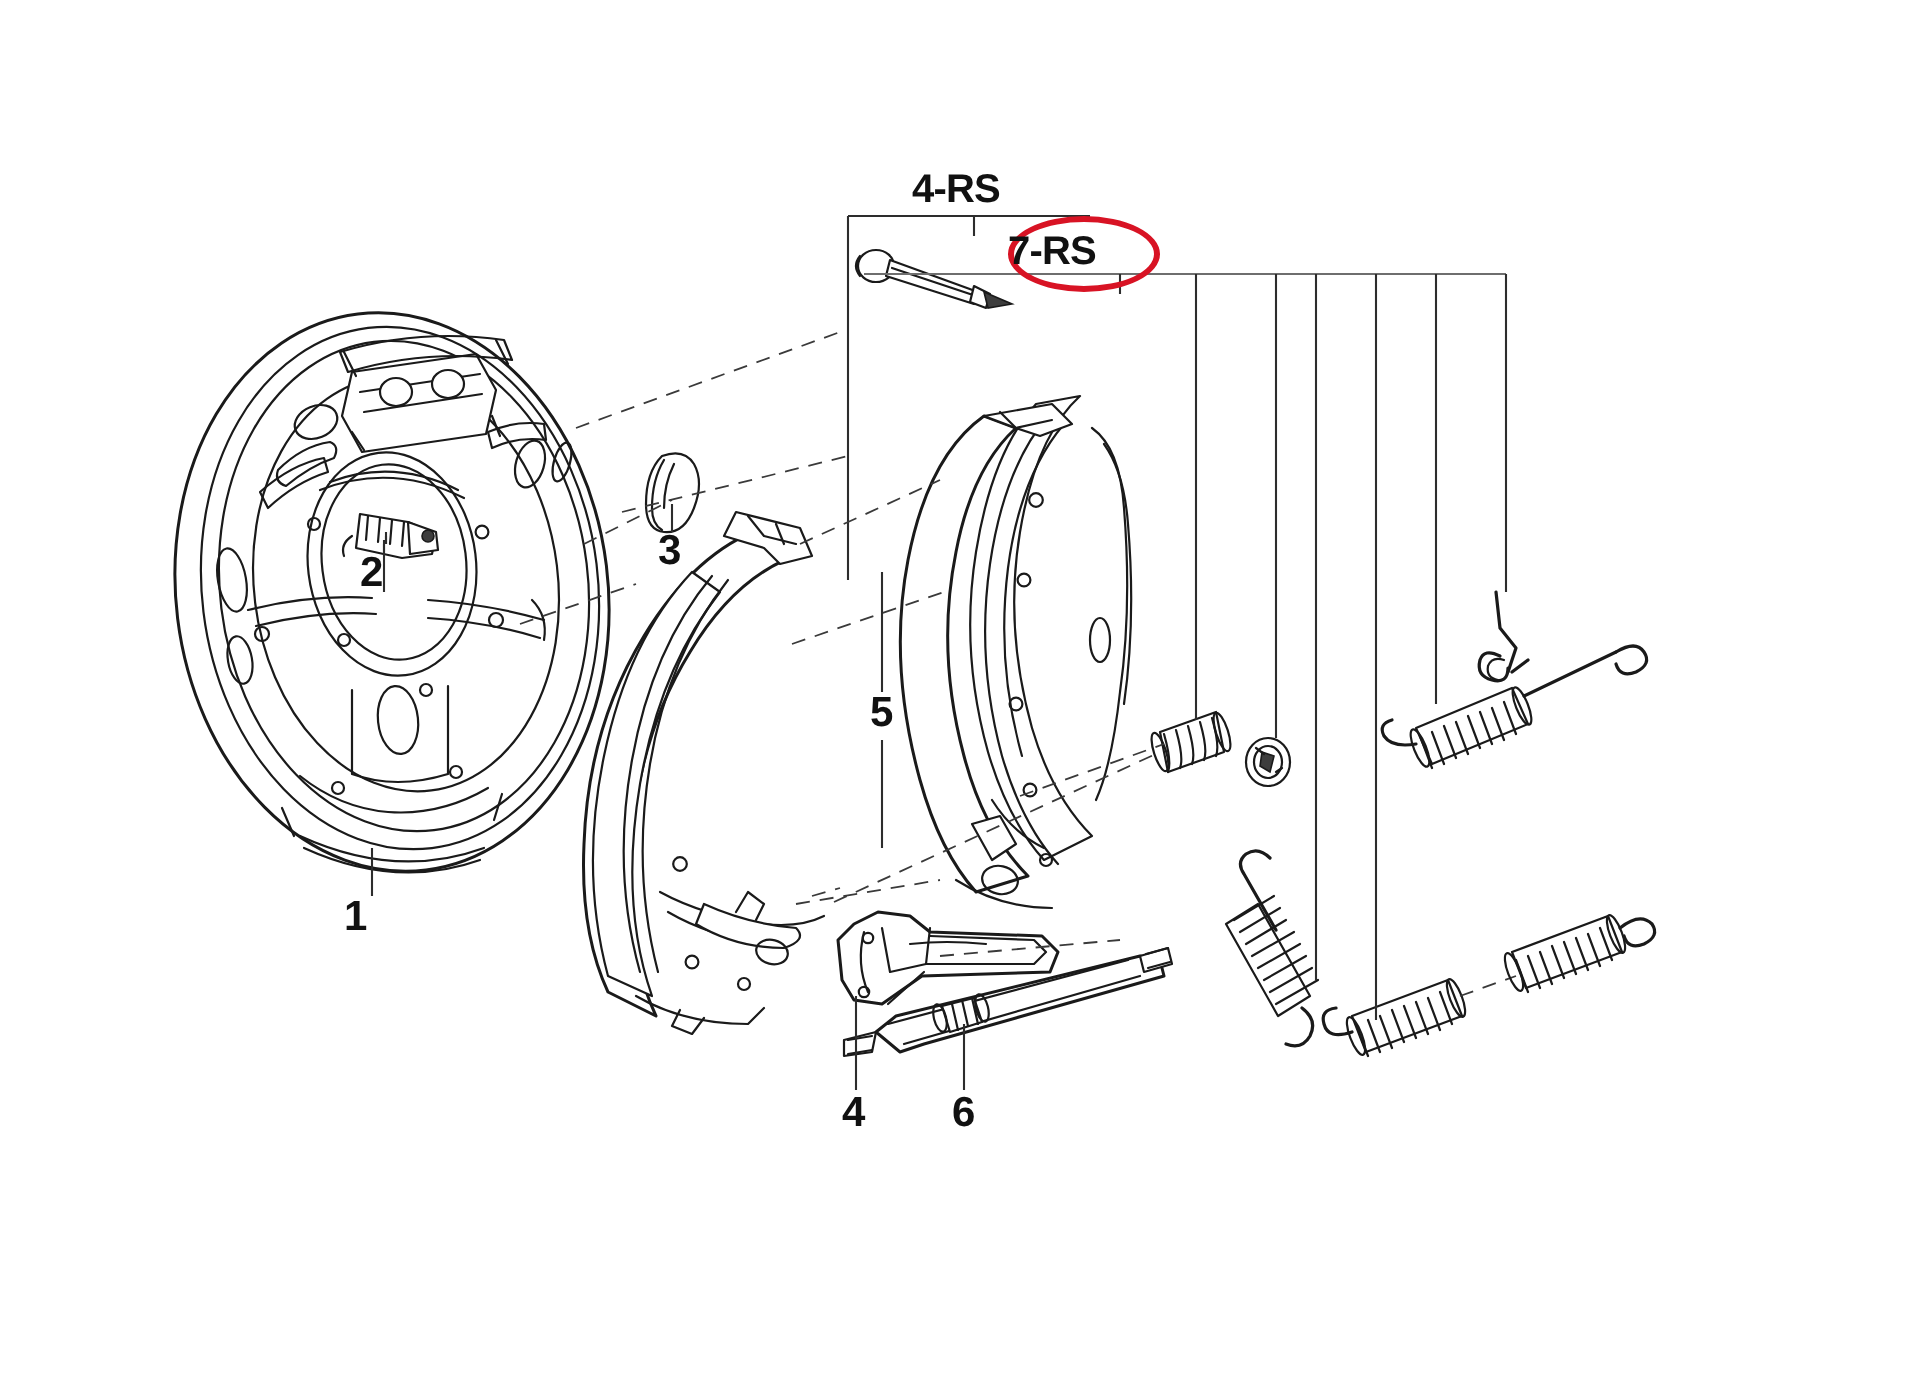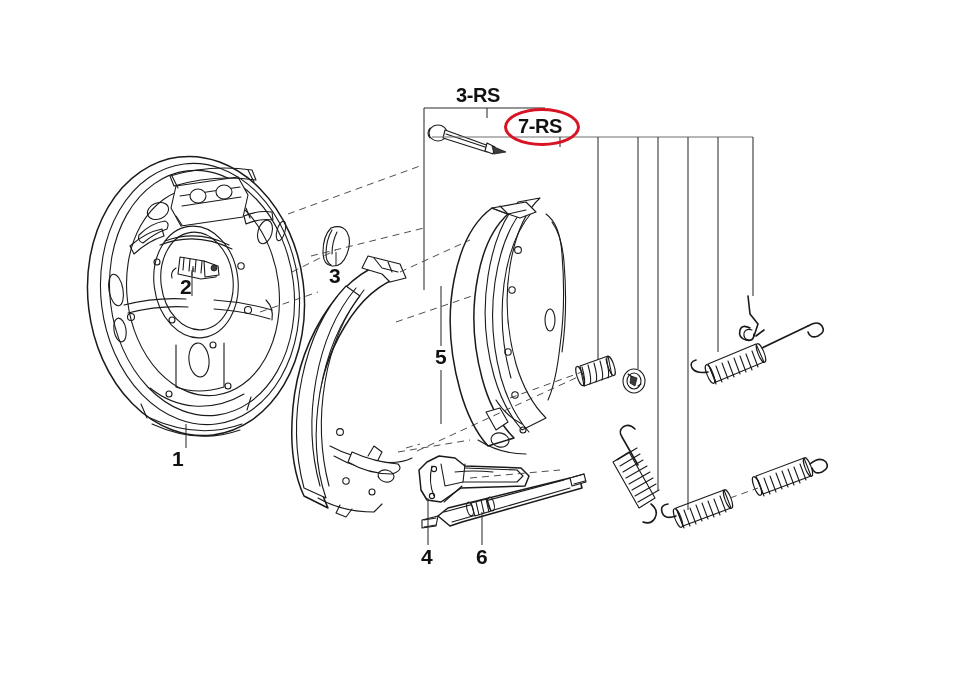--- a/index.html
+++ b/index.html
@@ -357,21 +357,21 @@
   <div class="lbl lbl-num" style="left:180px; top:276px;">2</div>
 
   <div class="lbl lbl-num" style="left:329px; top:265px;">3</div>
 
   <div class="lbl lbl-num" style="left:421px; top:546px;">4</div>
 
   <div class="lbl lbl-num" style="left:435px; top:346px;">5</div>
 
   <div class="lbl lbl-num" style="left:476px; top:546px;">6</div>
 
-  <div class="lbl lbl-rs" style="left:456px; top:85px;">3-RS</div>
+  <div class="lbl lbl-rs" style="left:456px; top:85px;">4-RS</div>
 
   <div style="position:absolute; left:504px; top:108px; width:76px; height:38px;
               border:3.5px solid #d81324; border-radius:50%; box-sizing:border-box;
               background:transparent; z-index:5;"></div>
 
-  <div class="lbl lbl-rs lbl-rs-highlighted" style="left:518px; top:116px;">7-RS</div>
+  <div class="lbl lbl-rs lbl-rs-highlighted" style="left:504px; top:116px;">7-RS</div>
 
 </div>
 
 </body></html>

